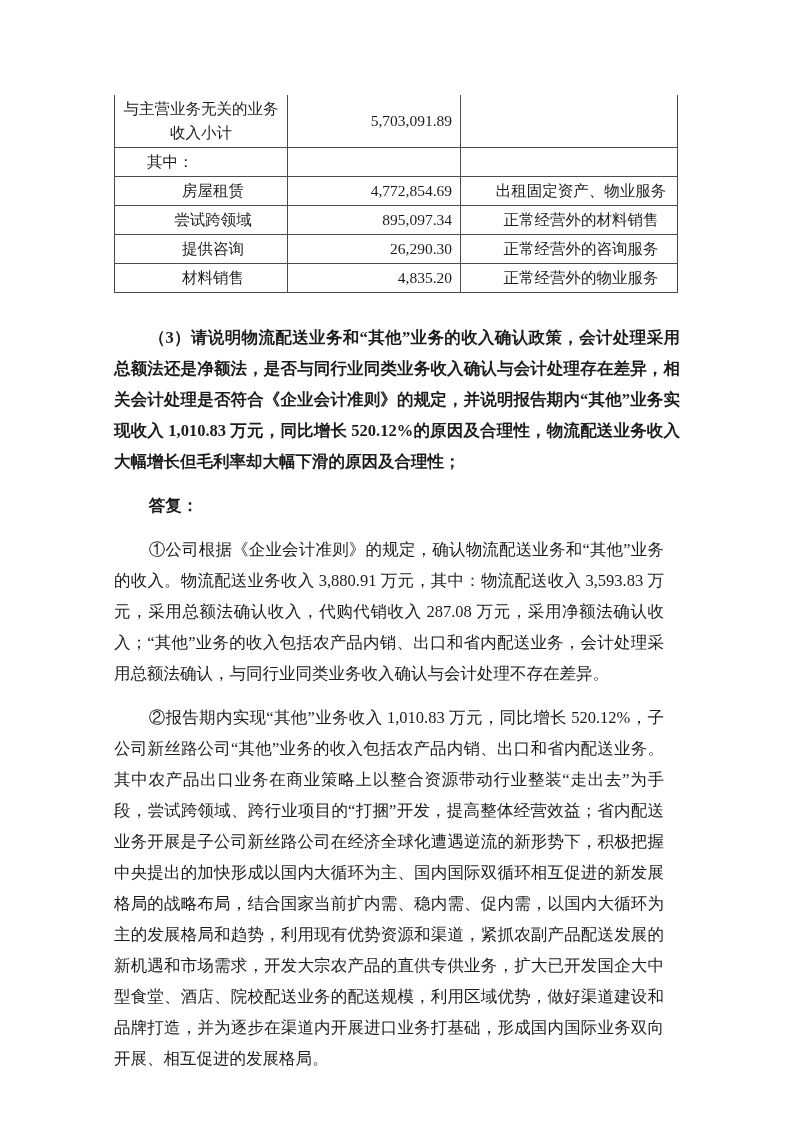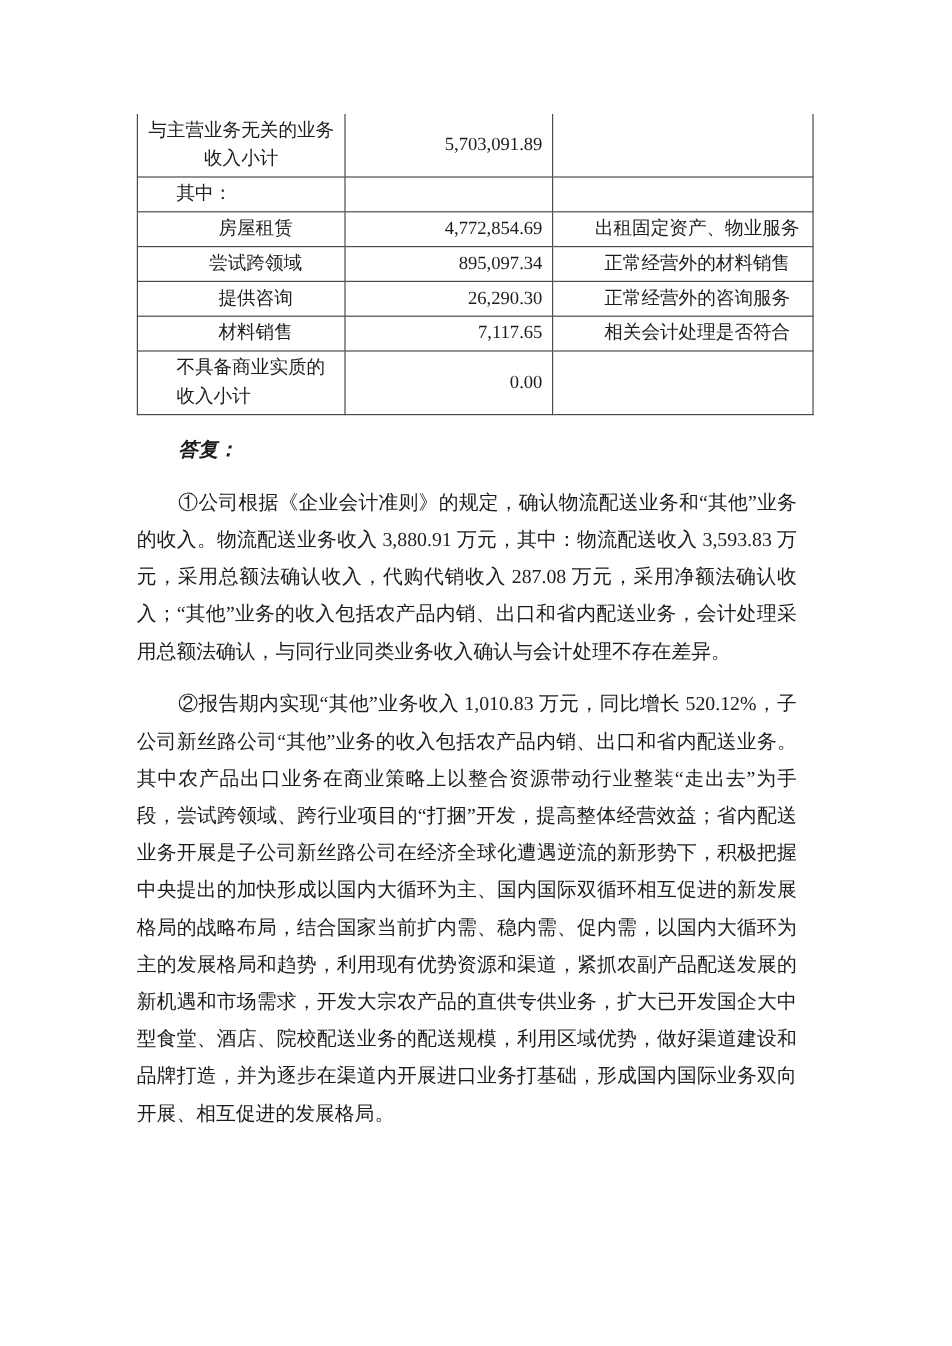--- a/index.html
+++ b/index.html
@@ -47,21 +47,20 @@
     margin: 29px 0 0 0;
     font-weight: bold;
     font-size: 16.5px;
     line-height: 31px;
     text-align: justify;
     text-indent: 2.1em;
   }
   .reply-label {
     margin: 13px 0 0 0;
     font-weight: bold;
-    font-style: italic;
     font-size: 16.5px;
     line-height: 31px;
     text-indent: 2.1em;
   }
   .answer {
     margin: 13px 16px 0 0;
     font-size: 16.5px;
     line-height: 31px;
     text-align: justify;
     text-indent: 2.1em;
@@ -94,31 +93,27 @@
         <td class="col-value">895,097.34</td>
         <td class="col-desc">正常经营外的材料销售</td>
       </tr>
       <tr class="normal-row">
         <td class="col-item item-center">提供咨询</td>
         <td class="col-value">26,290.30</td>
         <td class="col-desc">正常经营外的咨询服务</td>
       </tr>
       <tr class="normal-row">
         <td class="col-item item-center">材料销售</td>
-        <td class="col-value">7,117.65</td>
-        <td class="col-desc">相关会计处理是否符合</td>
-      </tr>
-      <tr class="normal-row">
-        <td class="col-item item-left">不具备商业实质的收入小计</td>
-        <td class="col-value">0.00</td>
-        <td class="col-desc"></td>
+        <td class="col-value">4,835.20</td>
+        <td class="col-desc">正常经营外的物业服务</td>
       </tr>
     </tbody>
   </table>
 
+  <p class="question">（3）请说明物流配送业务和“其他”业务的收入确认政策，会计处理采用总额法还是净额法，是否与同行业同类业务收入确认与会计处理存在差异，相关会计处理是否符合《企业会计准则》的规定，并说明报告期内“其他”业务实现收入 1,010.83 万元，同比增长 520.12%的原因及合理性，物流配送业务收入大幅增长但毛利率却大幅下滑的原因及合理性；</p>
 
   <p class="reply-label">答复：</p>
 
   <p class="answer">①公司根据《企业会计准则》的规定，确认物流配送业务和“其他”业务的收入。物流配送业务收入 3,880.91 万元，其中：物流配送收入 3,593.83 万元，采用总额法确认收入，代购代销收入 287.08 万元，采用净额法确认收入；“其他”业务的收入包括农产品内销、出口和省内配送业务，会计处理采用总额法确认，与同行业同类业务收入确认与会计处理不存在差异。</p>
 
   <p class="answer">②报告期内实现“其他”业务收入 1,010.83 万元，同比增长 520.12%，子公司新丝路公司“其他”业务的收入包括农产品内销、出口和省内配送业务。其中农产品出口业务在商业策略上以整合资源带动行业整装“走出去”为手段，尝试跨领域、跨行业项目的“打捆”开发，提高整体经营效益；省内配送业务开展是子公司新丝路公司在经济全球化遭遇逆流的新形势下，积极把握中央提出的加快形成以国内大循环为主、国内国际双循环相互促进的新发展格局的战略布局，结合国家当前扩内需、稳内需、促内需，以国内大循环为主的发展格局和趋势，利用现有优势资源和渠道，紧抓农副产品配送发展的新机遇和市场需求，开发大宗农产品的直供专供业务，扩大已开发国企大中型食堂、酒店、院校配送业务的配送规模，利用区域优势，做好渠道建设和品牌打造，并为逐步在渠道内开展进口业务打基础，形成国内国际业务双向开展、相互促进的发展格局。</p>
 
 </div>
 
 </body></html>

